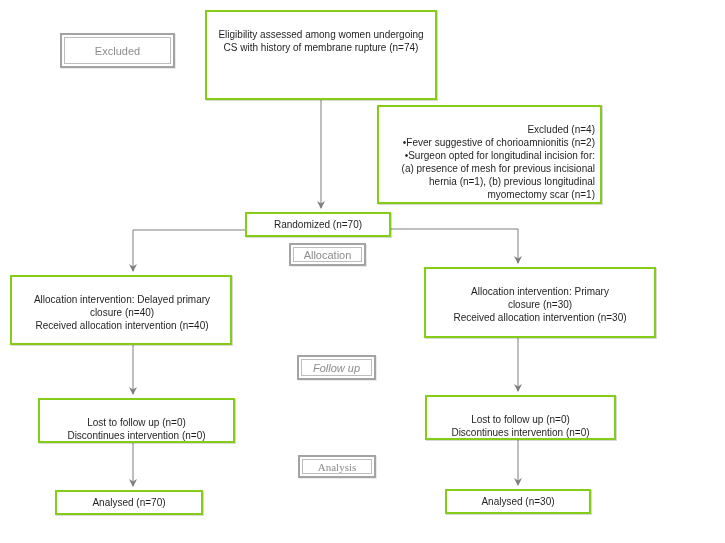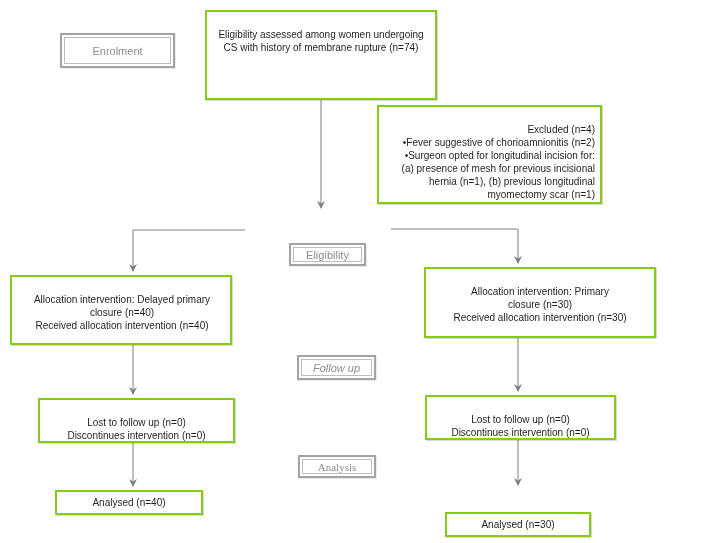--- a/index.html
+++ b/index.html
@@ -61,40 +61,43 @@
     <line x1="321" y1="100" x2="321" y2="208" stroke="#7f7f7f" stroke-width="1" marker-end="url(#arrowhead)"></line>
     <polyline points="245,230 133,230 133,271" fill="none" stroke="#7f7f7f" stroke-width="1" marker-end="url(#arrowhead)"></polyline>
     <polyline points="391,229 518,229 518,263" fill="none" stroke="#7f7f7f" stroke-width="1" marker-end="url(#arrowhead)"></polyline>
     <line x1="133" y1="345" x2="133" y2="394" stroke="#7f7f7f" stroke-width="1" marker-end="url(#arrowhead)"></line>
     <line x1="518" y1="338" x2="518" y2="391" stroke="#7f7f7f" stroke-width="1" marker-end="url(#arrowhead)"></line>
     <line x1="133" y1="443" x2="133" y2="486" stroke="#7f7f7f" stroke-width="1" marker-end="url(#arrowhead)"></line>
     <line x1="518" y1="440" x2="518" y2="485" stroke="#7f7f7f" stroke-width="1" marker-end="url(#arrowhead)"></line>
   </svg>
 
   <div class="stage-label" style="left:60px; top:33px; width:115px; height:35px;">
-    <span>Enrolment</span>
+    <span>Excluded</span>
   </div>
 
   <div class="flow-box" style="left:205px; top:10px; width:232px; height:90px;">
     <span>Eligibility assessed among women undergoing
 CS with history of membrane rupture (n=74)</span>
   </div>
 
   <div class="flow-box left-text" style="left:377px; top:105px; width:225px; height:99px; padding:3px 5px;">
     <span>Excluded (n=4)
 •Fever suggestive of chorioamnionitis (n=2)
 •Surgeon opted for longitudinal incision for:
 (a) presence of mesh for previous incisional
 hernia (n=1), (b) previous longitudinal
 myomectomy scar (n=1)</span>
   </div>
 
+  <div class="flow-box v-center" style="left:245px; top:212px; width:146px; height:25px;">
+    <span>Randomized (n=70)</span>
+  </div>
 
   <div class="stage-label" style="left:289px; top:243px; width:77px; height:23px;">
-    <span>Eligibility</span>
+    <span>Allocation</span>
   </div>
 
   <div class="flow-box" style="left:10px; top:275px; width:222px; height:70px;padding-left:8px;">
     <span>Allocation intervention: Delayed primary
 closure (n=40)
 Received allocation intervention (n=40)</span>
   </div>
 
   <div class="flow-box" style="left:424px; top:267px; width:232px; height:71px;">
     <span>Allocation intervention: Primary
@@ -114,20 +117,20 @@
   <div class="flow-box" style="left:425px; top:395px; width:191px; height:45px;">
     <span>Lost to follow up (n=0)
 Discontinues intervention (n=0)</span>
   </div>
 
   <div class="stage-label" style="left:298px; top:455px; width:78px; height:23px;font-family:Liberation Serif, serif;">
     <span>Analysis</span>
   </div>
 
   <div class="flow-box v-center" style="left:55px; top:490px; width:148px; height:25px;">
-    <span>Analysed (n=40)</span>
+    <span>Analysed (n=70)</span>
   </div>
 
-  <div class="flow-box v-center" style="left:445px; top:512px; width:146px; height:25px;">
+  <div class="flow-box v-center" style="left:445px; top:489px; width:146px; height:25px;">
     <span>Analysed (n=30)</span>
   </div>
 
 </div>
 
 </body></html>

